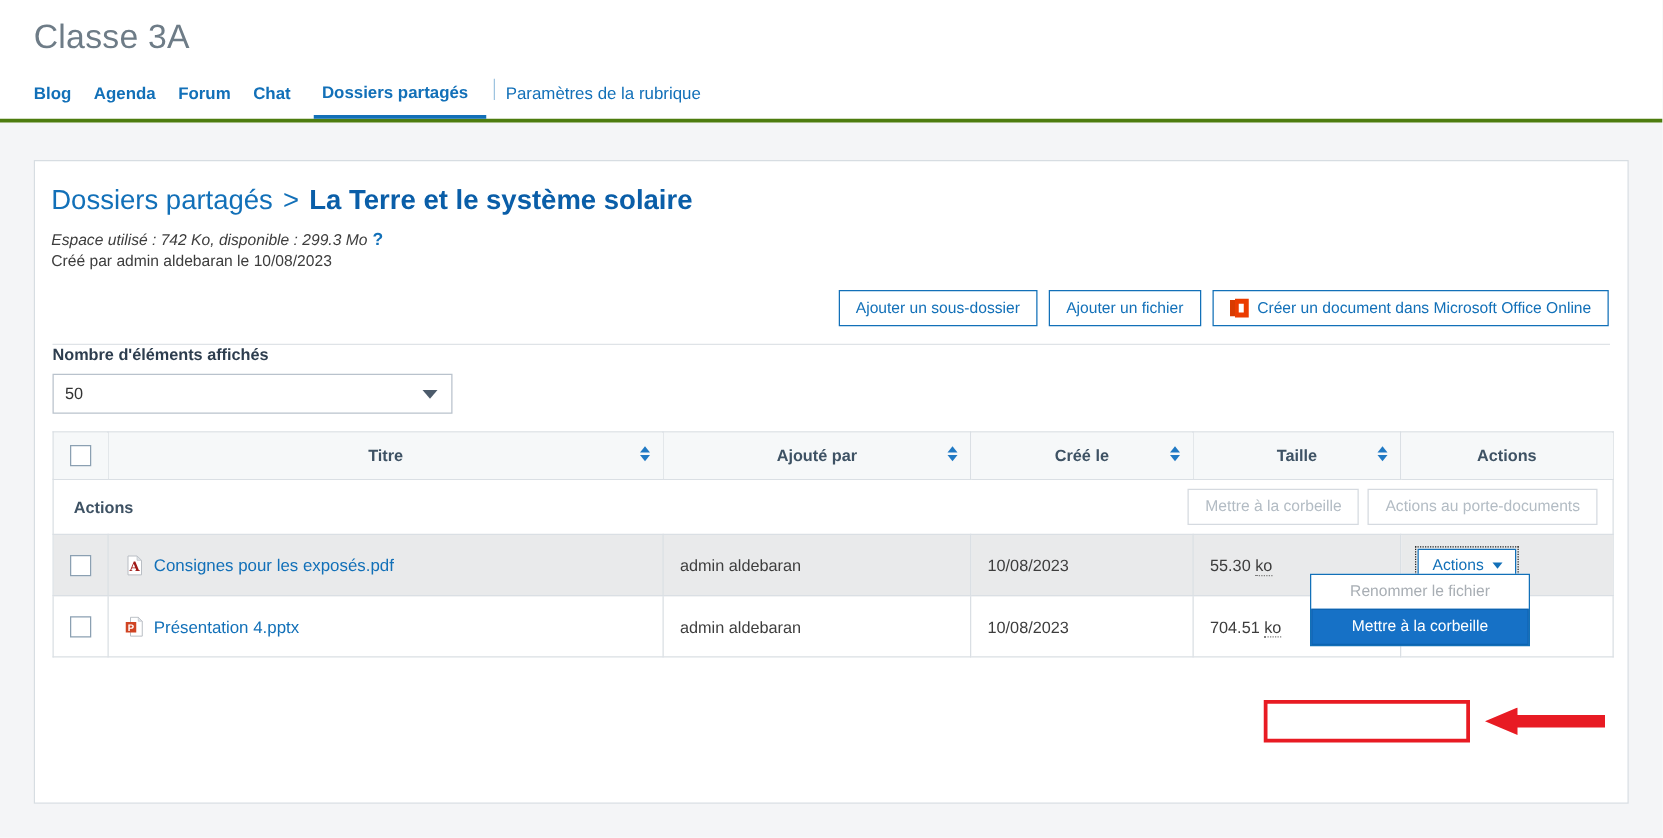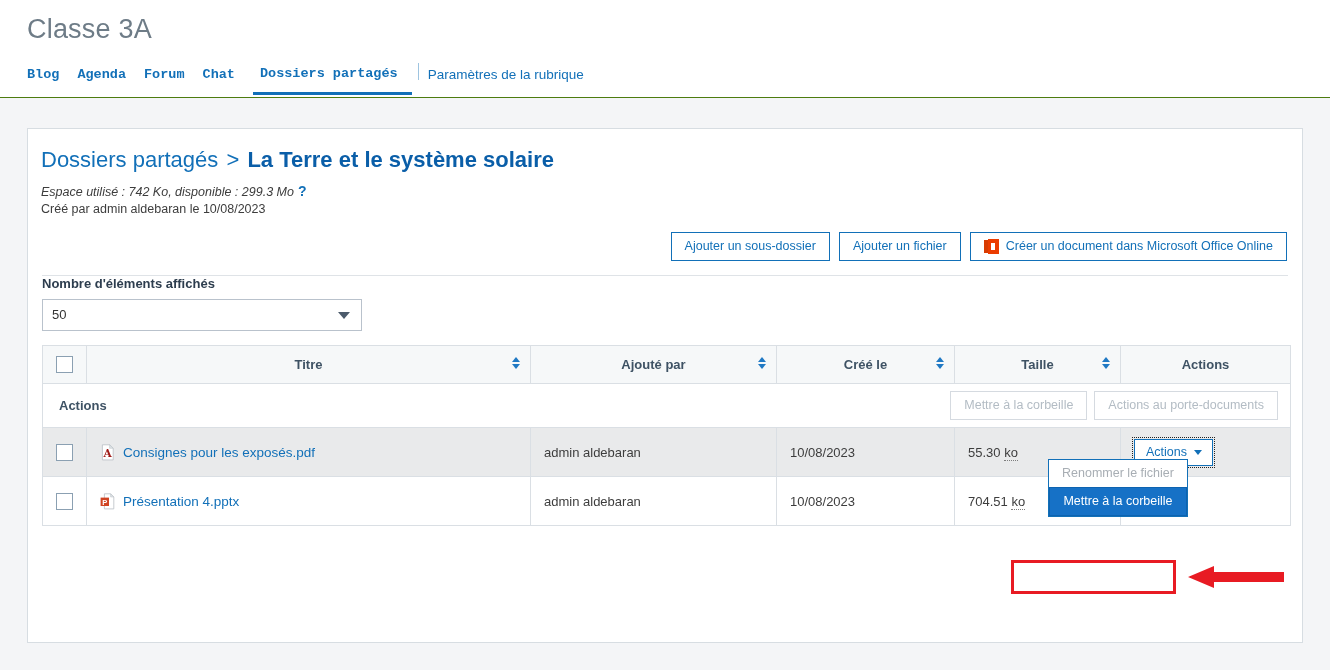--- a/index.html
+++ b/index.html
@@ -11,21 +11,21 @@
     font-size: 13px;
     color: #333;
     overflow: hidden;
   }
 
   
   .topbar {
     background: #ffffff;
     height: 98px;
     padding: 0 0 0 27px;
-    border-bottom: 1px solid #4d7c0f;
+    border-bottom: 3px solid #4d7c0f;
     position: relative;
   }
   .page-title {
     font-size: 27px;
     color: #6e7c87;
     font-weight: 400;
     padding-top: 14px;
     letter-spacing: .2px;
   }
   .tabs {
@@ -36,21 +36,20 @@
   }
   .tab {
     font-size: 13.5px;
     font-weight: bold;
     color: #1270b8;
     padding: 0 11px 13px 0;
     margin-right: 7px;
     cursor: pointer;
     white-space: nowrap;
     line-height: 14px;
-    font-family: Liberation Mono, monospace;
   }
   .tab:first-child { padding-left: 0; }
   .tab.active {
     border-bottom: 3px solid #1270b8;
     padding-bottom: 11px;
     padding-right: 14px;
     padding-left: 7px;
     margin-right: 0;
   }
   .tab-sep {
@@ -332,21 +331,21 @@
     border-right: 4.5px solid transparent;
     border-top: 5px solid #1270b8;
     display: inline-block;
   }
 
   
   .dropdown {
     position: absolute;
     left: -73px;
     top: 31px;
-    width: 140px;
+    width: 176px;
     background: #fff;
     border: 1px solid #1270b8;
     z-index: 30;
     padding: 0;
   }
   .dd-item {
     font-size: 12.5px;
     padding: 5px 10px;
     text-align: center;
     white-space: nowrap;

